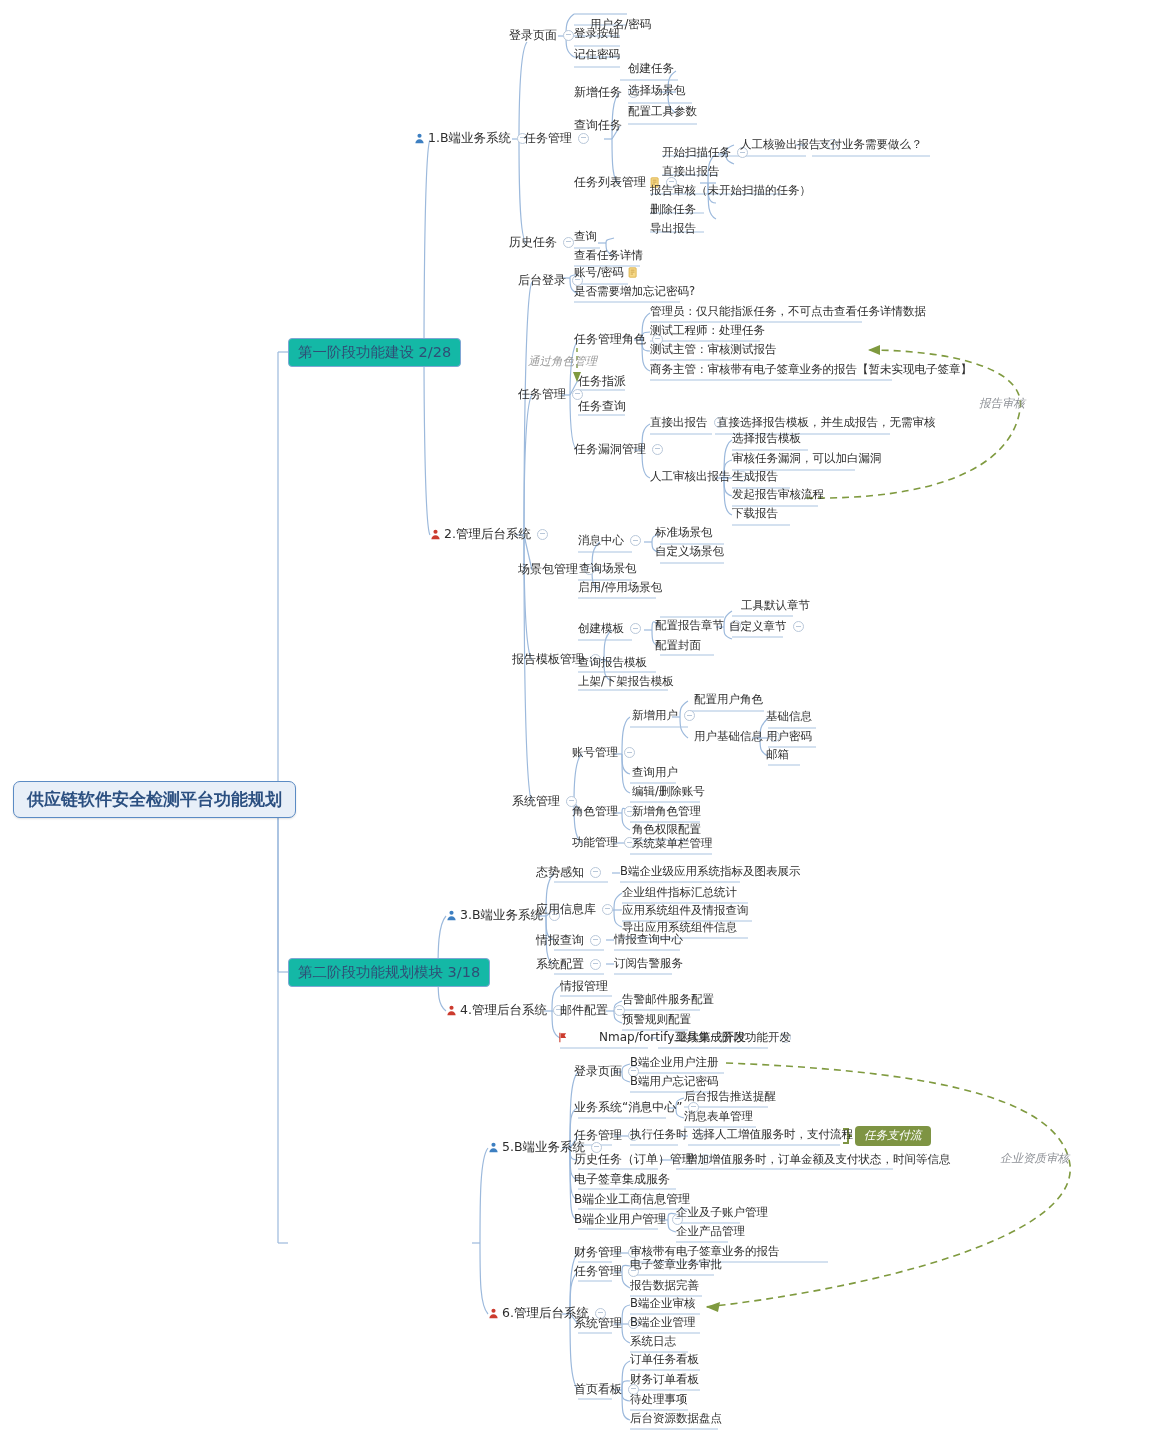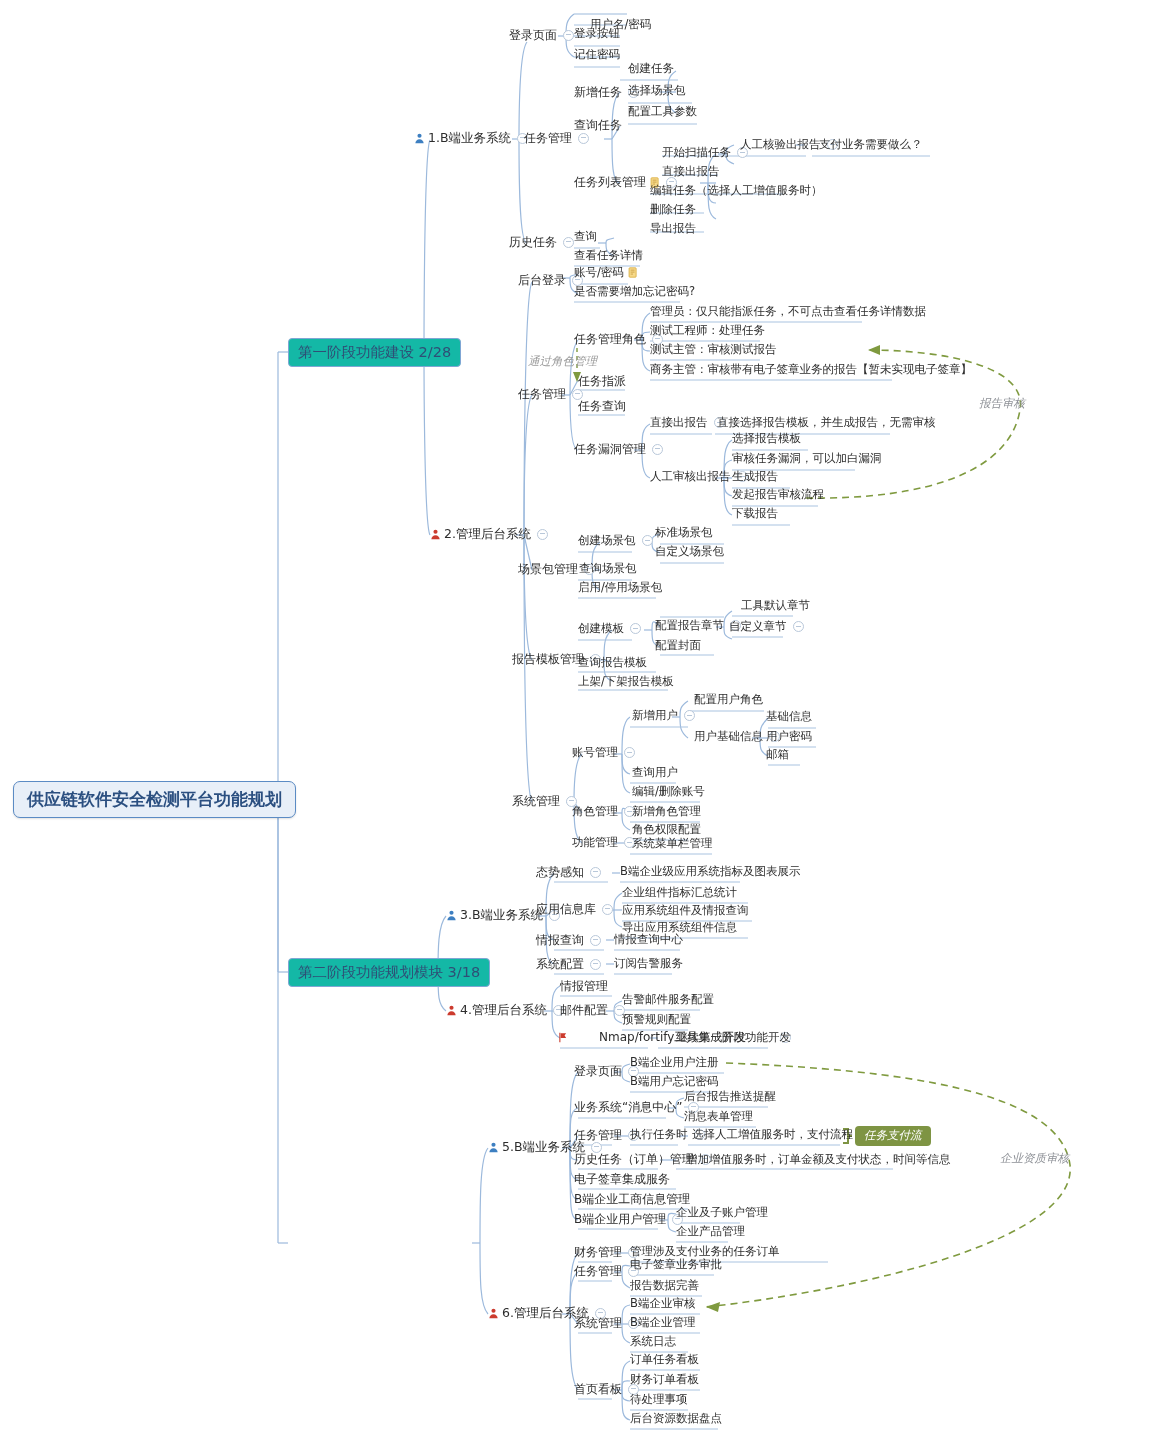--- a/index.html
+++ b/index.html
@@ -489,21 +489,21 @@
 <div class="node l4" style="left:662px;top:147px;">
   <span>开始扫描任务</span>
   <span class="collapse"></span>
 </div>
 <div class="node l4" style="left:740px;top:139px;">
   <span>人工核验出报告</span>
   <span class="collapse"></span>
 </div>
 <div class="node l4" style="left:819px;top:139px;">支付业务需要做么？</div>
 <div class="node l4" style="left:662px;top:166px;">直接出报告</div>
-<div class="node l4" style="left:650px;top:185px;">编辑任务（选择人工增值服务时）</div>
+<div class="node l4" style="left:650px;top:185px;">报告审核（未开始扫描的任务）</div>
 <div class="node l4" style="left:650px;top:204px;">删除任务</div>
 <div class="node l4" style="left:650px;top:223px;">导出报告</div>
 
 <div class="node l3" style="left:509px;top:236px;">
   <span>历史任务</span>
   <span class="collapse"></span>
 </div>
 <div class="node l4" style="left:574px;top:231px;">查询</div>
 <div class="node l4" style="left:574px;top:250px;">查看任务详情</div>
 
@@ -557,21 +557,21 @@
 <div class="node l4" style="left:732px;top:489px;">发起报告审核流程</div>
 <div class="node l4" style="left:732px;top:508px;">下载报告</div>
 
 <div class="node green-label" style="left:979px;top:398px;">报告审核</div>
 
 <div class="node l3" style="left:518px;top:563px;">
   <span>场景包管理</span>
   <span class="collapse"></span>
 </div>
 <div class="node l4" style="left:578px;top:535px;">
-  <span>创建场景包</span>
+  <span>消息中心</span>
   <span class="collapse"></span>
 </div>
 <div class="node l4" style="left:655px;top:527px;">标准场景包</div>
 <div class="node l4" style="left:655px;top:546px;">自定义场景包</div>
 <div class="node l4" style="left:551px;top:563px;padding-left:28px;">查询场景包</div>
 <div class="node l4" style="left:578px;top:582px;">启用/停用场景包</div>
 
 <div class="node l3" style="left:512px;top:653px;">
   <span>报告模板管理</span>
   <span class="collapse"></span>
@@ -713,21 +713,21 @@
 </div>
 <div class="node l4" style="left:676px;top:1207px;">企业及子账户管理</div>
 <div class="node l4" style="left:676px;top:1226px;">企业产品管理</div>
 
 <div class="node green-label" style="left:1000px;top:1153px;">企业资质审核</div>
 
 <div class="node l3" style="left:574px;top:1246px;">
   <span>财务管理</span>
   <span class="collapse"></span>
 </div>
-<div class="node l4" style="left:630px;top:1246px;">管理涉及支付业务的任务订单</div>
+<div class="node l4" style="left:630px;top:1246px;">审核带有电子签章业务的报告</div>
 
 <div class="node l3" style="left:574px;top:1265px;">
   <span>任务管理</span>
   <span class="collapse"></span>
 </div>
 <div class="node l4" style="left:630px;top:1259px;">电子签章业务审批</div>
 <div class="node l4" style="left:630px;top:1280px;">报告数据完善</div>
 
 <div class="node l3" style="left:574px;top:1317px;">
   <span>系统管理</span>

